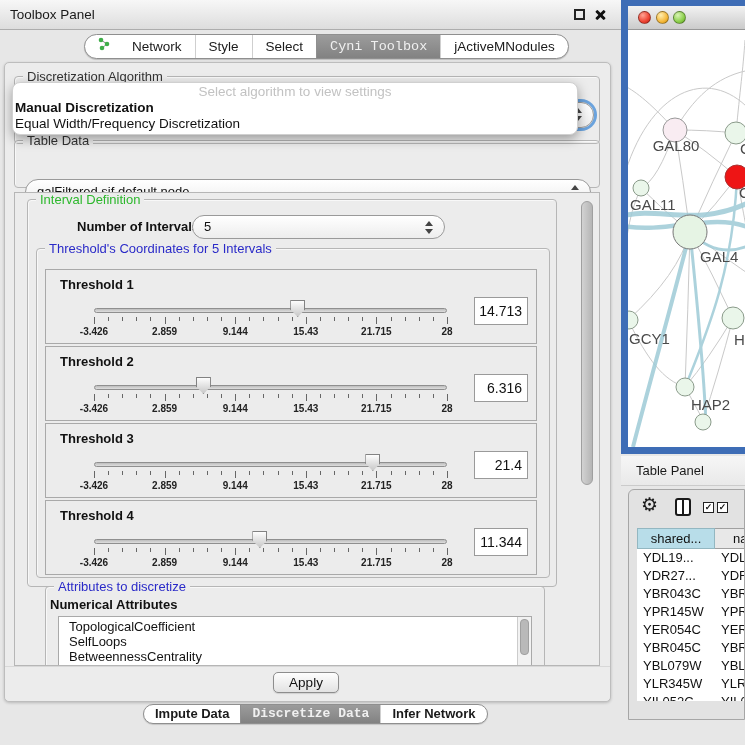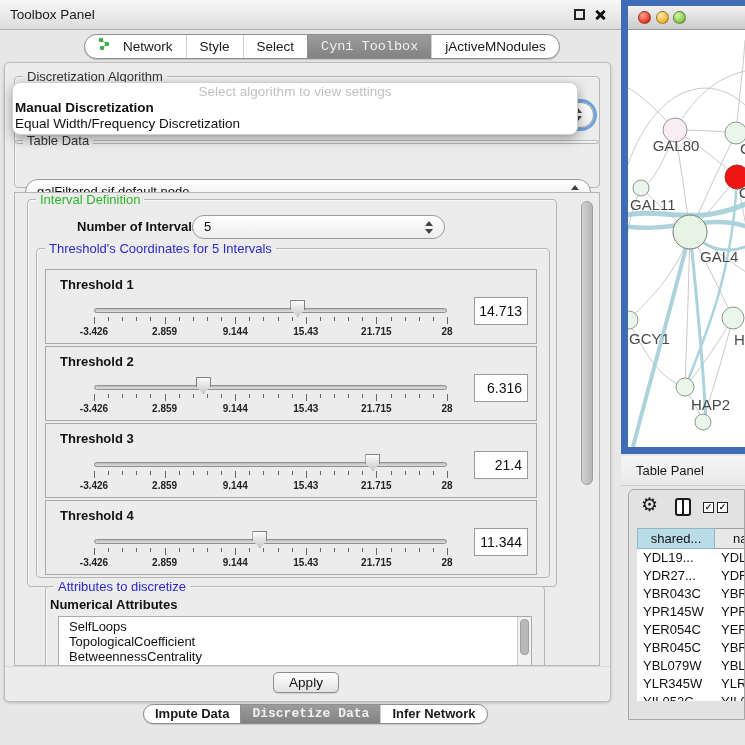--- a/index.html
+++ b/index.html
@@ -11,21 +11,21 @@
     background:linear-gradient(#f7f7f7,#dddddd); border-bottom:1px solid #adadad; }
   .tb-title { position:absolute; left:10px; top:0; line-height:29px; font-size:13.5px; color:#1a1a1a; }
   .float-ic { position:absolute; right:36px; top:9px; width:11px; height:11px; border:2px solid #222; background:transparent; }
   .close-ic { position:absolute; right:15px; top:9px; width:12px; height:12px; }
   .close-ic::before,.close-ic::after { content:""; position:absolute; left:5px; top:0; width:3px; height:12px; background:#111; border-radius:1px; }
   .close-ic::before { transform:rotate(45deg); } .close-ic::after { transform:rotate(-45deg); }
 
   .segwrap { position:absolute; left:84px; top:34px; height:25px; display:inline-flex;
     border:1px solid #8f8f8f; border-radius:13px; background:#fff; overflow:hidden;
     box-shadow:0 1px 1px rgba(0,0,0,.18); z-index:5; }
-  .seg { display:flex; align-items:center; gap:12px; padding:0 13px; line-height:23px; font-size:13.5px; color:#1a1a1a; border-left:1px solid #cfcfcf; cursor:default; white-space:nowrap; }
+  .seg { display:flex; align-items:center; gap:21px; padding:0 13px; line-height:23px; font-size:13.5px; color:#1a1a1a; border-left:1px solid #cfcfcf; cursor:default; white-space:nowrap; }
   .seg:first-child { border-left:none; }
   .seg.sel { background:linear-gradient(#9c9c9c,#828282); color:#f0f0f0; border-left-color:#8f8f8f;font-family:Liberation Mono, monospace; }
 
   .segwrap2 { position:absolute; left:143px; top:704px; height:20px; display:inline-flex;
     border:1px solid #8f8f8f; border-radius:10px; background:#fff; overflow:hidden; box-shadow:0 1px 1px rgba(0,0,0,.15); }
   .segwrap2 .seg { padding:0 11px; line-height:18px; font-size:13px; font-weight:700; }
 
   .outerpanel { position:absolute; left:4px; top:62px; width:607px; height:640px;
     background:#ececec; border:1px solid #bdbdbd; border-radius:5px; box-shadow:0 1px 3px rgba(0,0,0,.2); }
 
@@ -355,22 +355,22 @@
           </div>
         </div>
     </div>
   </div>
 
   <div class="jgroup" id="grp-attrs">
     <span class="jlegend blue">Attributes to discretize</span>
     <div class="num-attr">Numerical Attributes</div>
     <div class="attr-list">
       <div id="attr-items">
+          <div class="attr-item">TopologicalCoefficient</div>
           <div class="attr-item">SelfLoops</div>
-          <div class="attr-item">TopologicalCoefficient</div>
           <div class="attr-item">BetweennessCentrality</div>
         </div>
       <div class="attr-sb">
           <div class="attr-thumb"></div>
         </div>
     </div>
   </div>
 
   <div class="vthumb"></div>
 </div>

